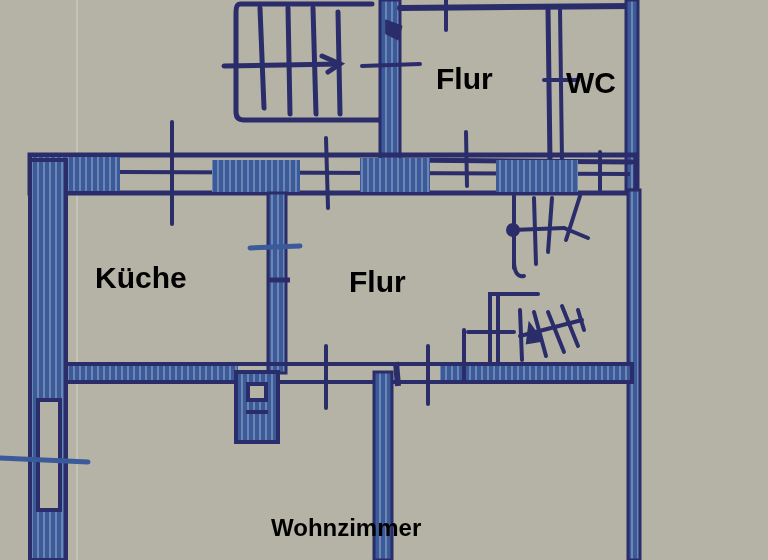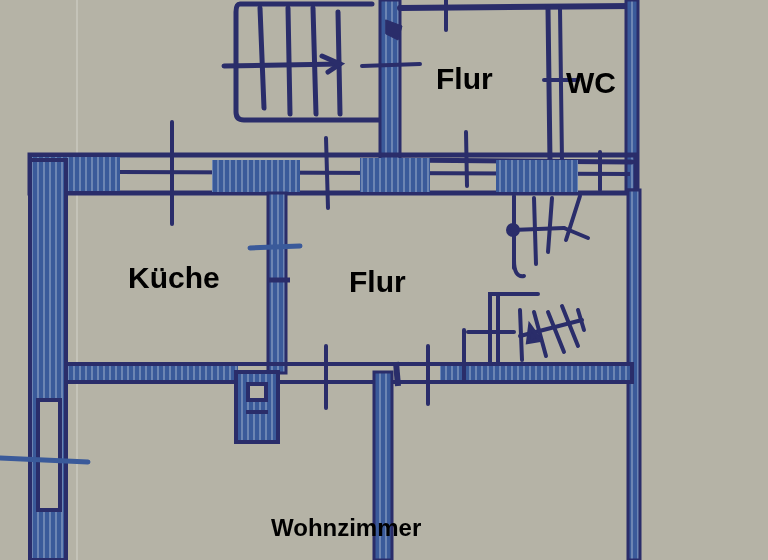--- a/index.html
+++ b/index.html
@@ -12,21 +12,21 @@
     .paper-edge { position: absolute; left: 76px; top: 0; width: 2px; height: 560px; background: #cfcdc4; opacity: 0.6; }
     .label {
       position: absolute;
       font-family: "Liberation Sans", sans-serif;
       font-weight: bold;
       color: #000000;
       white-space: nowrap;
     }
     #lbl-flur-top { left: 436px; top: 62px; font-size: 30px; }
     #lbl-wc { left: 566px; top: 66px; font-size: 30px; }
-    #lbl-kueche { left: 128px; top: 261px; font-size: 30px; }
+    #lbl-kueche { left: 95px; top: 261px; font-size: 30px; }
     #lbl-flur-mid { left: 349px; top: 265px; font-size: 30px; }
     #lbl-wohn { left: 271px; top: 514px; font-size: 24px; }
   </style>
 </head>
 <body>
 
 <div class="paper-edge"></div>
 
 <svg id="plan" viewBox="0 0 768 560" xmlns="http://www.w3.org/2000/svg">
   <defs>

